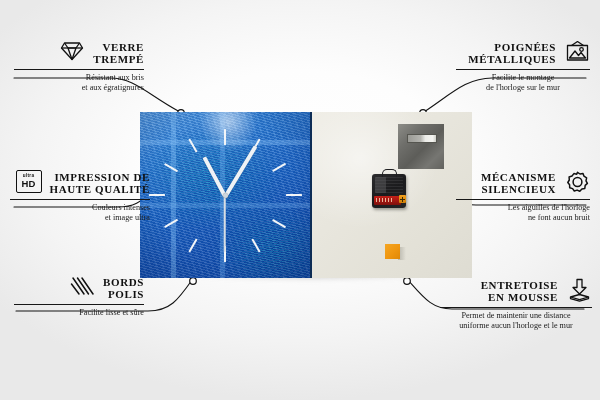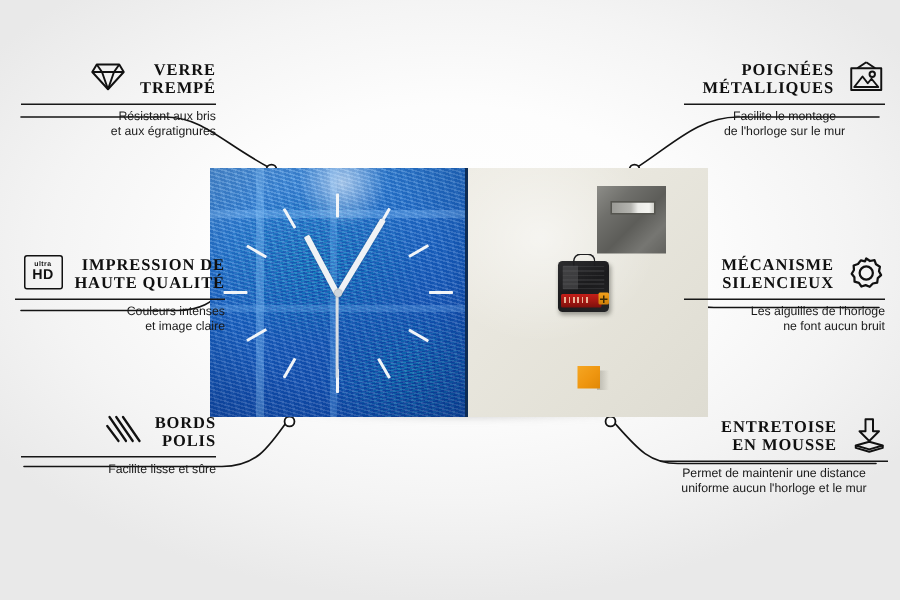--- a/index.html
+++ b/index.html
@@ -249,21 +249,21 @@
     color: #101010;
     text-transform: uppercase;
     white-space: pre-line;
   }
   .feat-rule {
     height: 1px;
     background: #171717;
     margin: 3px 0 3px 0;
   }
   .feat-sub {
-    font-family: Liberation Sans, sans-serif;
+    font-family: Liberation Serif, serif;
     font-size: 8.2px;
     line-height: 10px;
     color: #1a1a1a;
     white-space: pre-line;
   }
   .feat-icon {
     width: 26px;
     height: 26px;
     flex: 0 0 26px;
     display: flex;
@@ -401,21 +401,21 @@
         <span class="hd-badge">
           <span class="hd-ultra">ultra</span>
           <span class="hd-main">HD</span>
         </span>
       </span>
       <span class="feat-title">IMPRESSION DE
 HAUTE QUALITÉ</span>
     </div>
     <div class="feat-rule"></div>
     <div class="feat-sub">Couleurs intenses
-et image claire</div>
+et image ultra</div>
   </div>
 
   <div class="feature left" style="left:14px; top:275px; width:130px;">
     <div class="feat-head">
       <span class="feat-icon">
         <svg width="24" height="22" viewBox="0 0 24 22">
           <g stroke="#111" stroke-width="1.5" stroke-linecap="round">
             <path d="M3 3 L14 19"></path>
             <path d="M7.5 3 L18.5 19"></path>
             <path d="M12 3 L23 19"></path>

